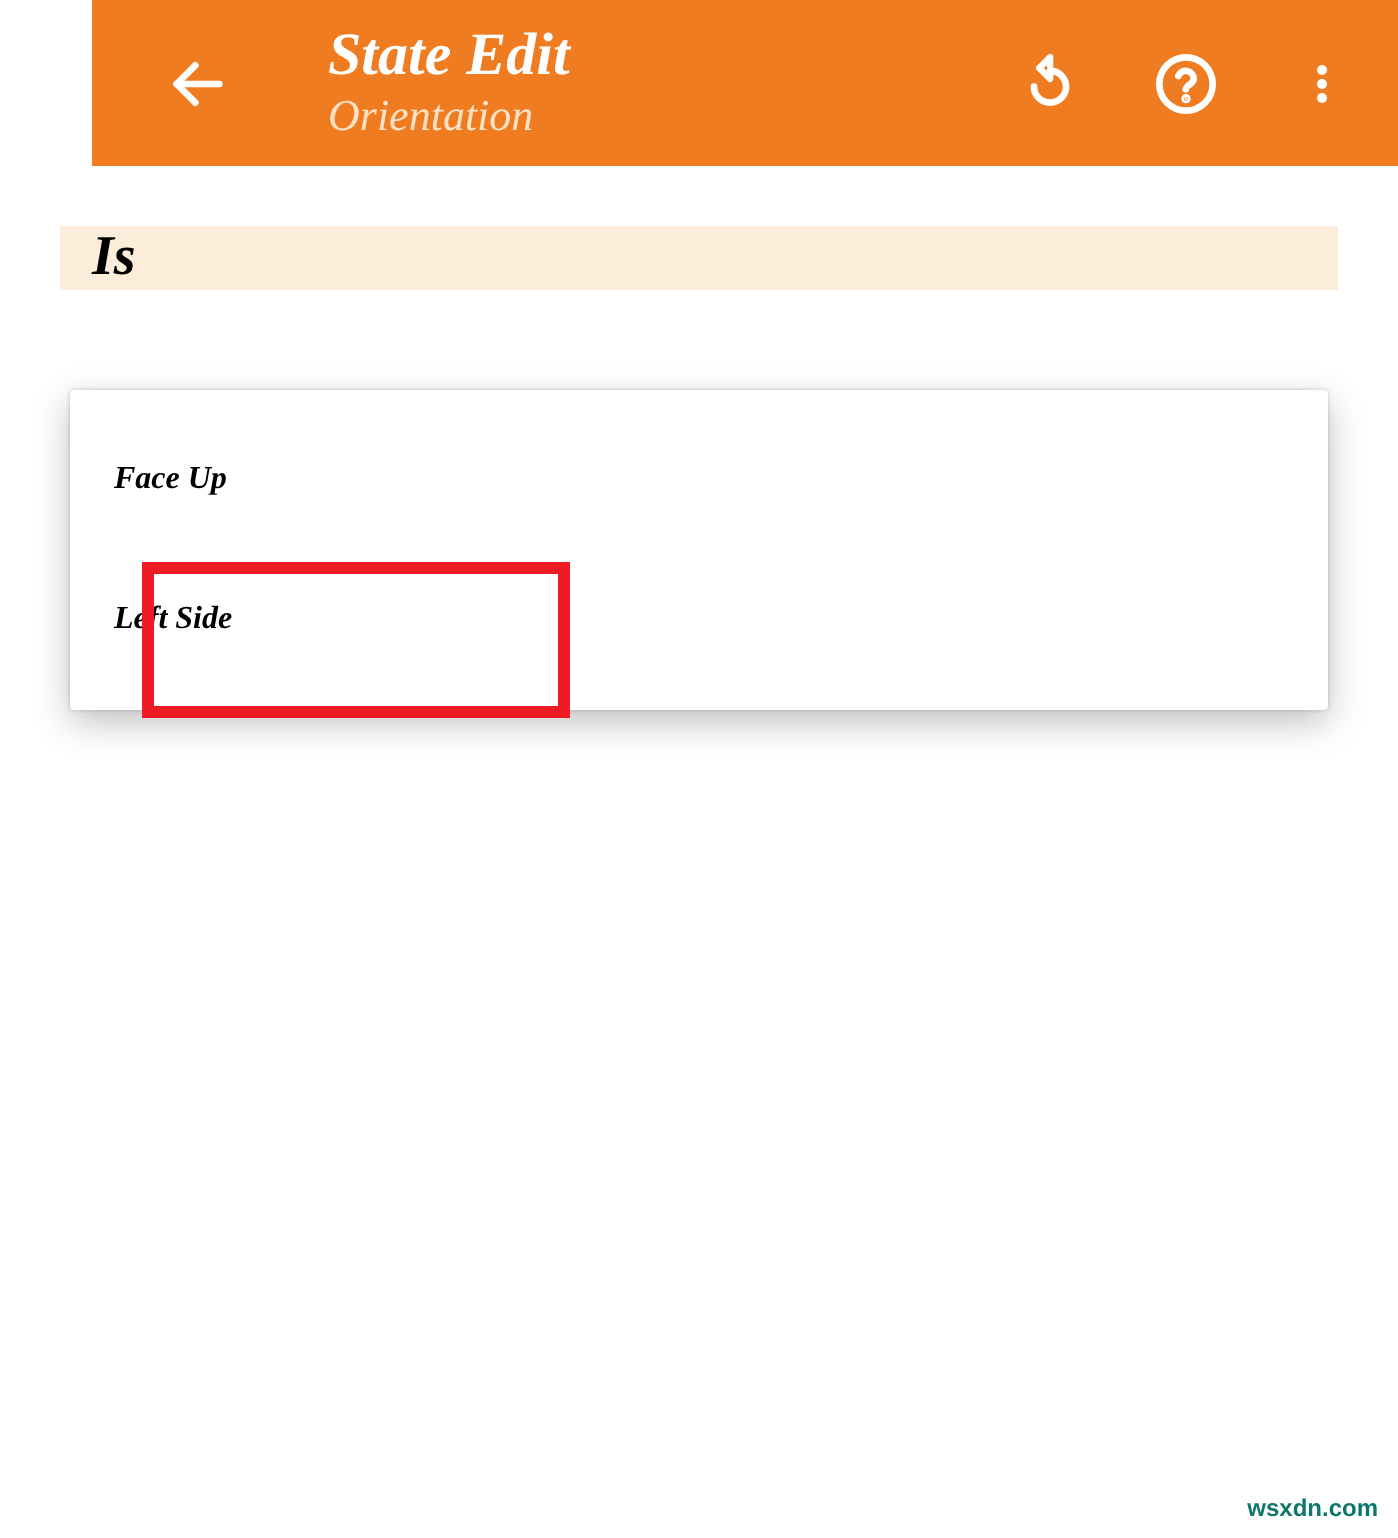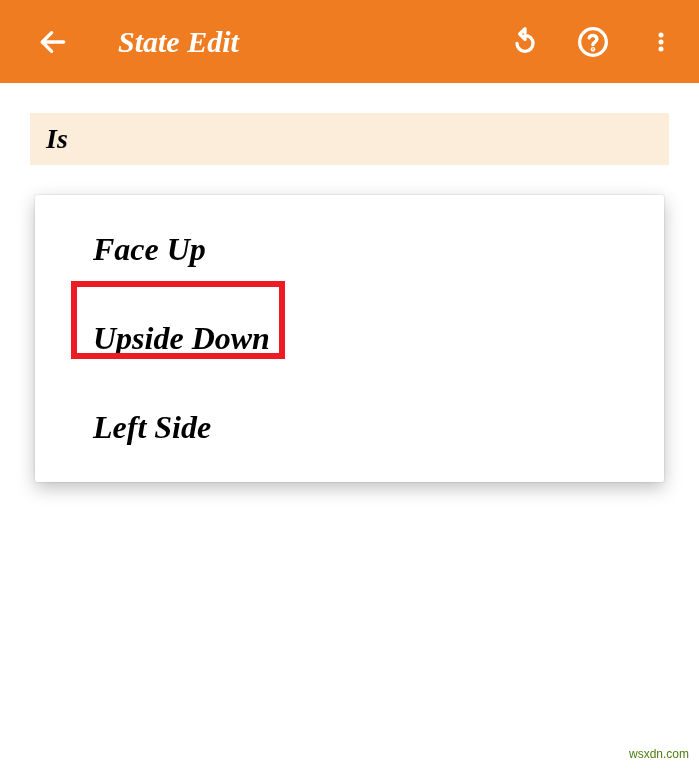--- a/index.html
+++ b/index.html
@@ -10,20 +10,21 @@
       background: #fff;
       position: relative;
       overflow: hidden;
     }
     .header {
       background: #f07c21;
       height: 83px;
       display: flex;
       align-items: center;
       padding: 0 18px 0 28px;
+      margin-left: 46px;
     }
     .back-btn {
       color: #fff;
       display: flex;
       align-items: center;
       justify-content: center;
       width: 50px;
       height: 50px;
       cursor: pointer;
     }
@@ -56,78 +57,79 @@
       display: flex;
       align-items: center;
       justify-content: center;
       cursor: pointer;
     }
     .content {
       padding: 30px 30px 0 30px;
     }
     .section-header {
       background: #fcecda;
-      padding: 10px 16px;
+      padding: 0 16px;
       font-size: 28px;
       font-weight: bold;
       font-style: italic;
     }
     .dropdown-panel {
       position: absolute;
       top: 195px;
       left: 35px;
       right: 35px;
       background: #fff;
       box-shadow: 0 6px 18px rgba(0,0,0,0.25), 0 0 2px rgba(0,0,0,0.2);
       border-radius: 2px;
       z-index: 10;
       padding: 10px 0;
     }
     .dropdown-item {
       padding: 26px 22px;
-      font-size: 32px;
+      font-size: 16px;
       font-weight: bold;
       font-style: italic;
       cursor: pointer;
       position: relative;
-      margin-left: 36px;
     }
     .highlight-box {
       position: absolute;
       left: 36px;
       top: 86px;
       width: 214px;
       height: 78px;
       border: 6px solid #ed1c24;
       pointer-events: none;
       z-index: 20;
     }
     .watermark {
       position: absolute;
       bottom: 8px;
       right: 10px;
       font-family: Arial, sans-serif;
       font-size: 12px;
-      color: #4d7c0f;
+      color: #0f766e;
       font-style: normal;
+      font-weight: bold;
     }
     svg { display: block; }
   </style>
 </head>
 <body>
 
 <div class="header">
   <div class="back-btn">
     <svg width="32" height="32" viewBox="0 0 24 24" fill="none" stroke="#fff" stroke-width="2.5" stroke-linecap="round" stroke-linejoin="round">
       <line x1="20" y1="12" x2="4" y2="12"></line>
       <polyline points="11 5 4 12 11 19"></polyline>
     </svg>
   </div>
   <div class="title-block">
     <div class="title-main">State Edit</div>
+    <div class="title-sub">Orientation</div>
   </div>
   <div class="header-actions">
     <div class="action-btn">
       <svg width="32" height="32" viewBox="0 0 24 24" fill="none" stroke="#fff" stroke-width="2.5" stroke-linecap="round" stroke-linejoin="round">
         <path d="M12 5V2L8 6l4 4V7c3.3 0 6 2.7 6 6s-2.7 6-6 6-6-2.7-6-6"></path>
       </svg>
     </div>
     <div class="action-btn">
       <svg width="32" height="32" viewBox="0 0 24 24" fill="none" stroke="#fff" stroke-width="2.5" stroke-linecap="round" stroke-linejoin="round">
         <circle cx="12" cy="12" r="10"></circle>
@@ -144,18 +146,17 @@
     </div>
   </div>
 </div>
 
 <div class="content">
   <div class="section-header">Is</div>
 </div>
 
 <div class="dropdown-panel">
   <div class="dropdown-item">Face Up</div>
-  <div class="dropdown-item">Upside Down</div>
   <div class="dropdown-item">Left Side</div>
   <div class="highlight-box"></div>
 </div>
 
 <div class="watermark">wsxdn.com</div>
 
 </body></html>

